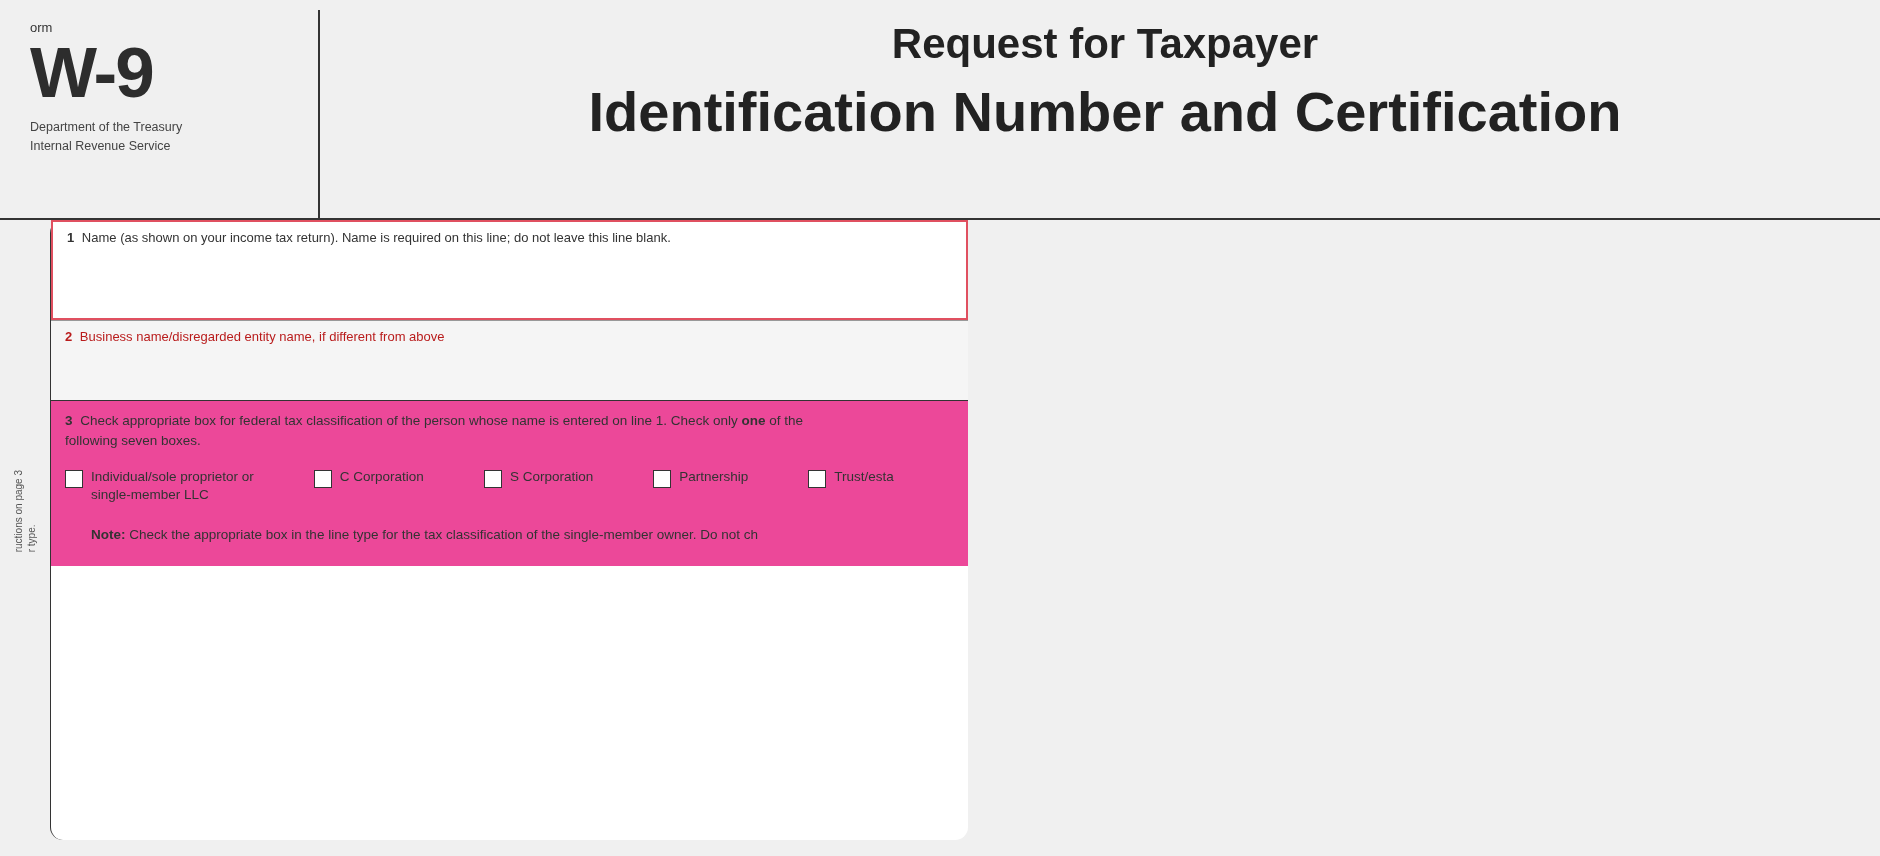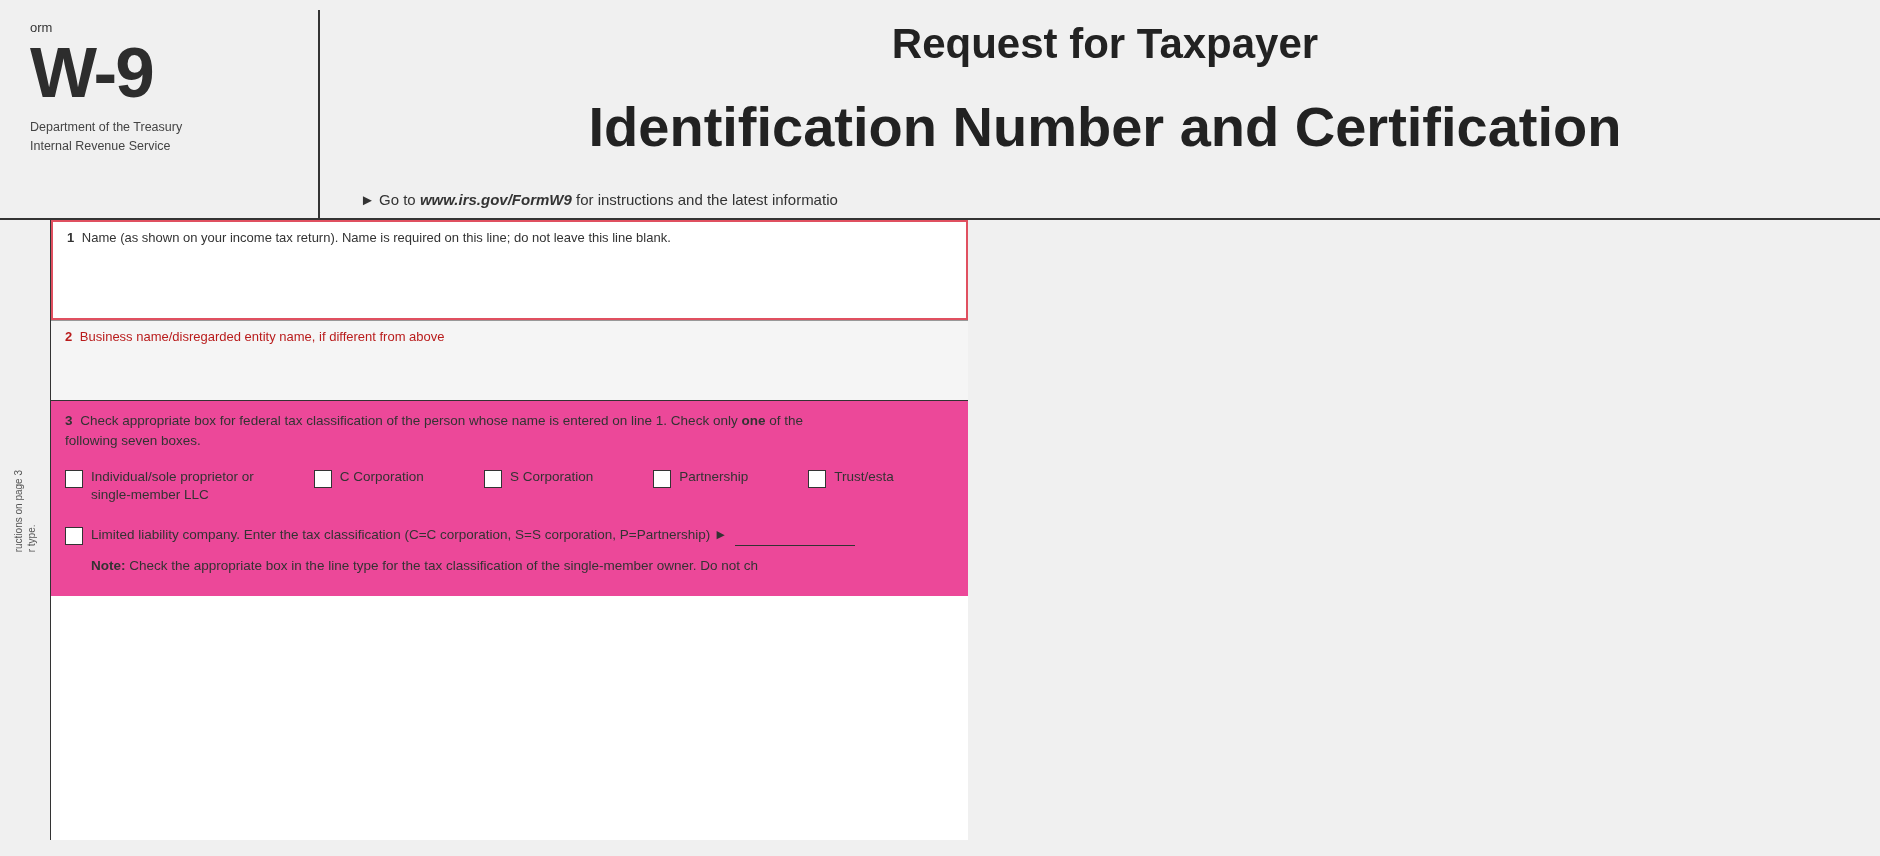--- a/index.html
+++ b/index.html
@@ -58,21 +58,21 @@
       font-size: 12.5px;
       color: #444;
       line-height: 1.5;
     }
 
     .header-right {
       flex: 1;
       padding: 10px 30px 10px 40px;
       display: flex;
       flex-direction: column;
-      justify-content: space-between;
+      justify-content: flex-start;
     }
 
     .form-title {
       font-size: 42px;
       font-weight: bold;
       color: #222;
       text-align: center;
       line-height: 1.15;
       margin-bottom: 12px;
     }
@@ -120,20 +120,21 @@
       white-space: nowrap;
       line-height: 1.3;
     }
 
     
     .form-body {
       margin-left: 50px;
       border-left: 1.5px solid #333;
       background: #fff;
       min-height: 620px;
+      border-radius: 13px;
     }
 
     
     .field-1 {
       border: 2.5px solid #e05060;
       margin: 0;
       padding: 8px 14px 30px 14px;
       background: #fff;
       min-height: 100px;
     }
@@ -248,23 +249,20 @@
         <span class="form-label">orm</span>
         <div class="form-number">W-9</div>
         <div class="dept-info">
           <div>Department of the Treasury</div>
           <div>Internal Revenue Service</div>
         </div>
       </div>
       <div class="header-right">
         <div class="form-title">Request for Taxpayer</div>
         <div class="form-subtitle">Identification Number and Certification</div>
-        <div class="irs-url">
-          <span>► Go to </span><em>www.irs.gov/FormW9</em><span> for instructions and the latest informatio</span>
-        </div>
       </div>
     </div>
 
     <div style="display:flex; position:relative;">
 
       <div class="side-label-container">
         <div class="side-label-text">
           <div>ructions on page 3</div>
           <div>r type.</div>
         </div>
@@ -317,27 +315,20 @@
               <div class="checkbox-label">Partnership</div>
             </div>
 
             <div class="checkbox-item">
               <div class="checkbox-box"></div>
               <div class="checkbox-label">Trust/esta</div>
             </div>
 
           </div>
 
-          <div class="llc-row">
-            <div class="checkbox-box"></div>
-            <div class="llc-label">
-              <span>Limited liability company. Enter the tax classification (C=C corporation, S=S corporation, P=Partnership) ►</span>
-              <span class="underline-line"></span>
-            </div>
-          </div>
 
           <div class="llc-label" style="padding-left: 26px;">
             <span class="note">Note:</span>
             <span>Check the appropriate box in the line type for the tax classification of the single-member owner.  Do not ch</span>
           </div>
 
         </div>
 
       </div>
     </div>

